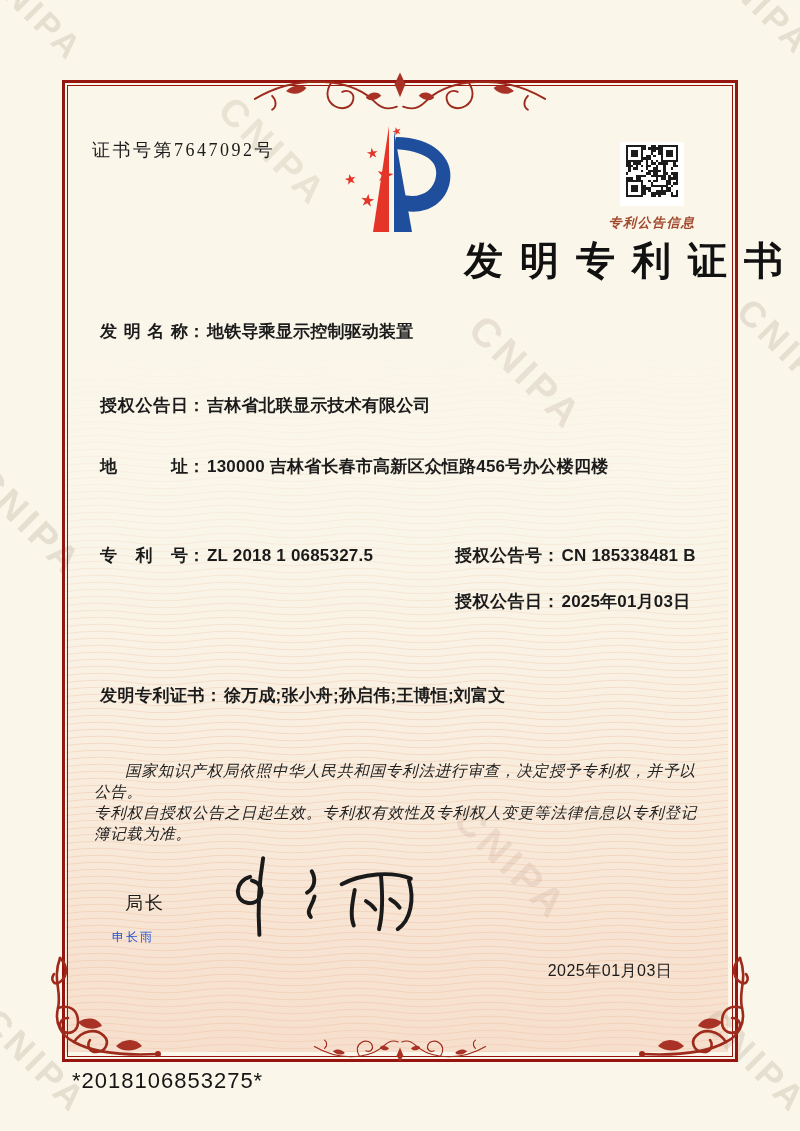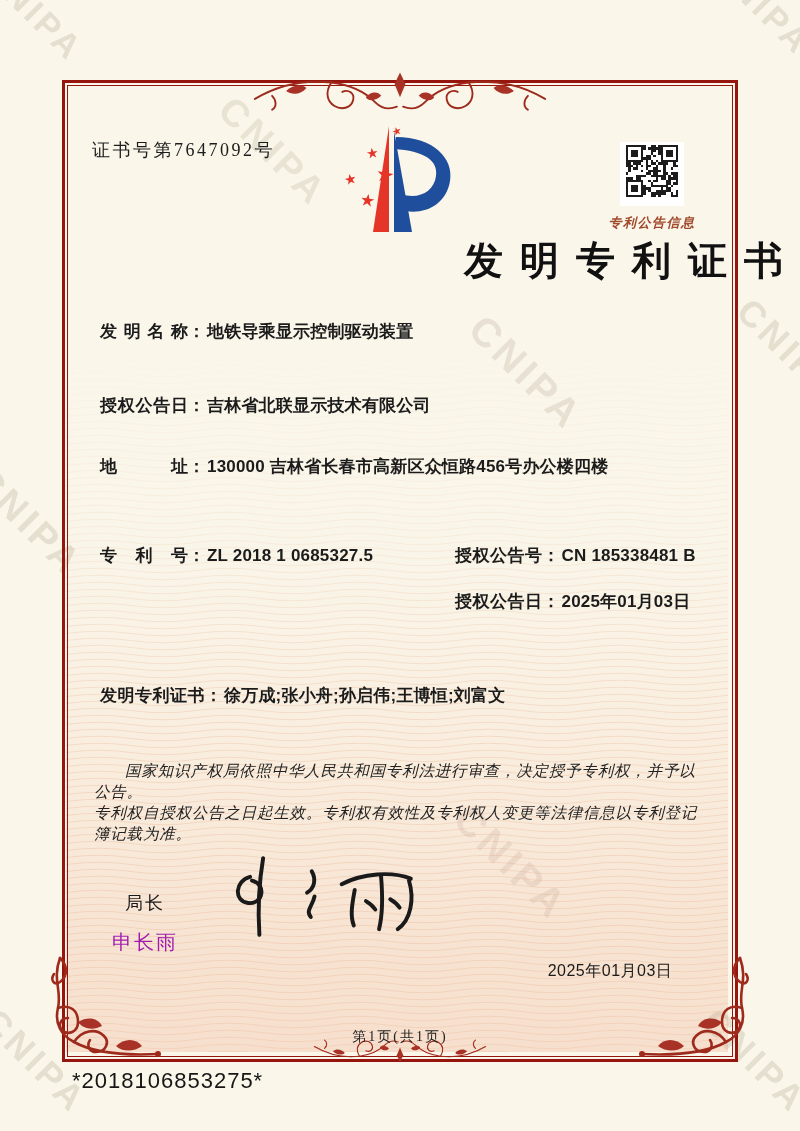--- a/index.html
+++ b/index.html
@@ -58,21 +58,21 @@
   .col-r{left:455px;}
   .r0{top:320px;} .r1{top:394px;} .r2{top:447px;margin-top:8px;} .r3{top:493px;}
   .r4{top:544px;} .r5{top:590px;} .r6{top:637px;} .r7{top:684px;}
 
   .statement{position:absolute;left:94px;right:94px;top:760px;z-index:5;
     font-family:"Liberation Serif",serif;font-style:italic;font-size:15.5px;
     line-height:21px;color:#222;letter-spacing:0.8px;}
   .statement .ln1{text-indent:2em;}
 
   .signer-title{position:absolute;left:112px;top:891px;z-index:5;font-size:18px;color:#1b1b1b;font-weight:500;letter-spacing:2px;margin-left:13px;}
-  .signer-name{position:absolute;left:112px;top:929px;z-index:5;font-size:20px;color:#a21caf;font-weight:500;letter-spacing:2px;}
+  .signer-name{position:absolute;left:112px;top:929px;z-index:5;font-size:12px;color:#1d4ed8;font-weight:500;letter-spacing:2px;}
   .signature{position:absolute;left:222px;top:848px;width:215px;height:95px;z-index:5;}
 
   .issue-date{position:absolute;left:500px;width:220px;top:961px;z-index:5;text-align:center;
     font-size:16px;color:#1b1b1b;letter-spacing:0.5px;}
   .page-info{position:absolute;left:0;right:0;top:1028px;z-index:5;text-align:center;
     font-family:"Liberation Serif",serif;font-size:14px;color:#222;letter-spacing:2px;}
   .barcode-text{position:absolute;left:72px;top:1068px;z-index:5;
     font-size:22px;color:#161616;letter-spacing:1px;}
 </style>
 </head>
@@ -452,16 +452,15 @@
     <path d="M99,51 C97,61 89,66 95,73"></path>
     <path d="M128,38 C150,26 182,24 202,32"></path>
     <path d="M142,44 C139,60 137,72 141,82"></path>
     <path d="M170,28 C172,50 172,70 168,86"></path>
     <path d="M200,34 C206,54 202,76 188,86"></path>
     <path d="M154,56 c5,3 8,6 10,9"></path>
     <path d="M180,54 c5,3 8,6 10,9"></path>
   </svg>
 
   <div class="issue-date">2025年01月03日</div>
-  <div class="page-info">第1页(共1页)</div>
   <div class="barcode-text">*2018106853275*</div>
 
 </div>
 
 </body></html>

